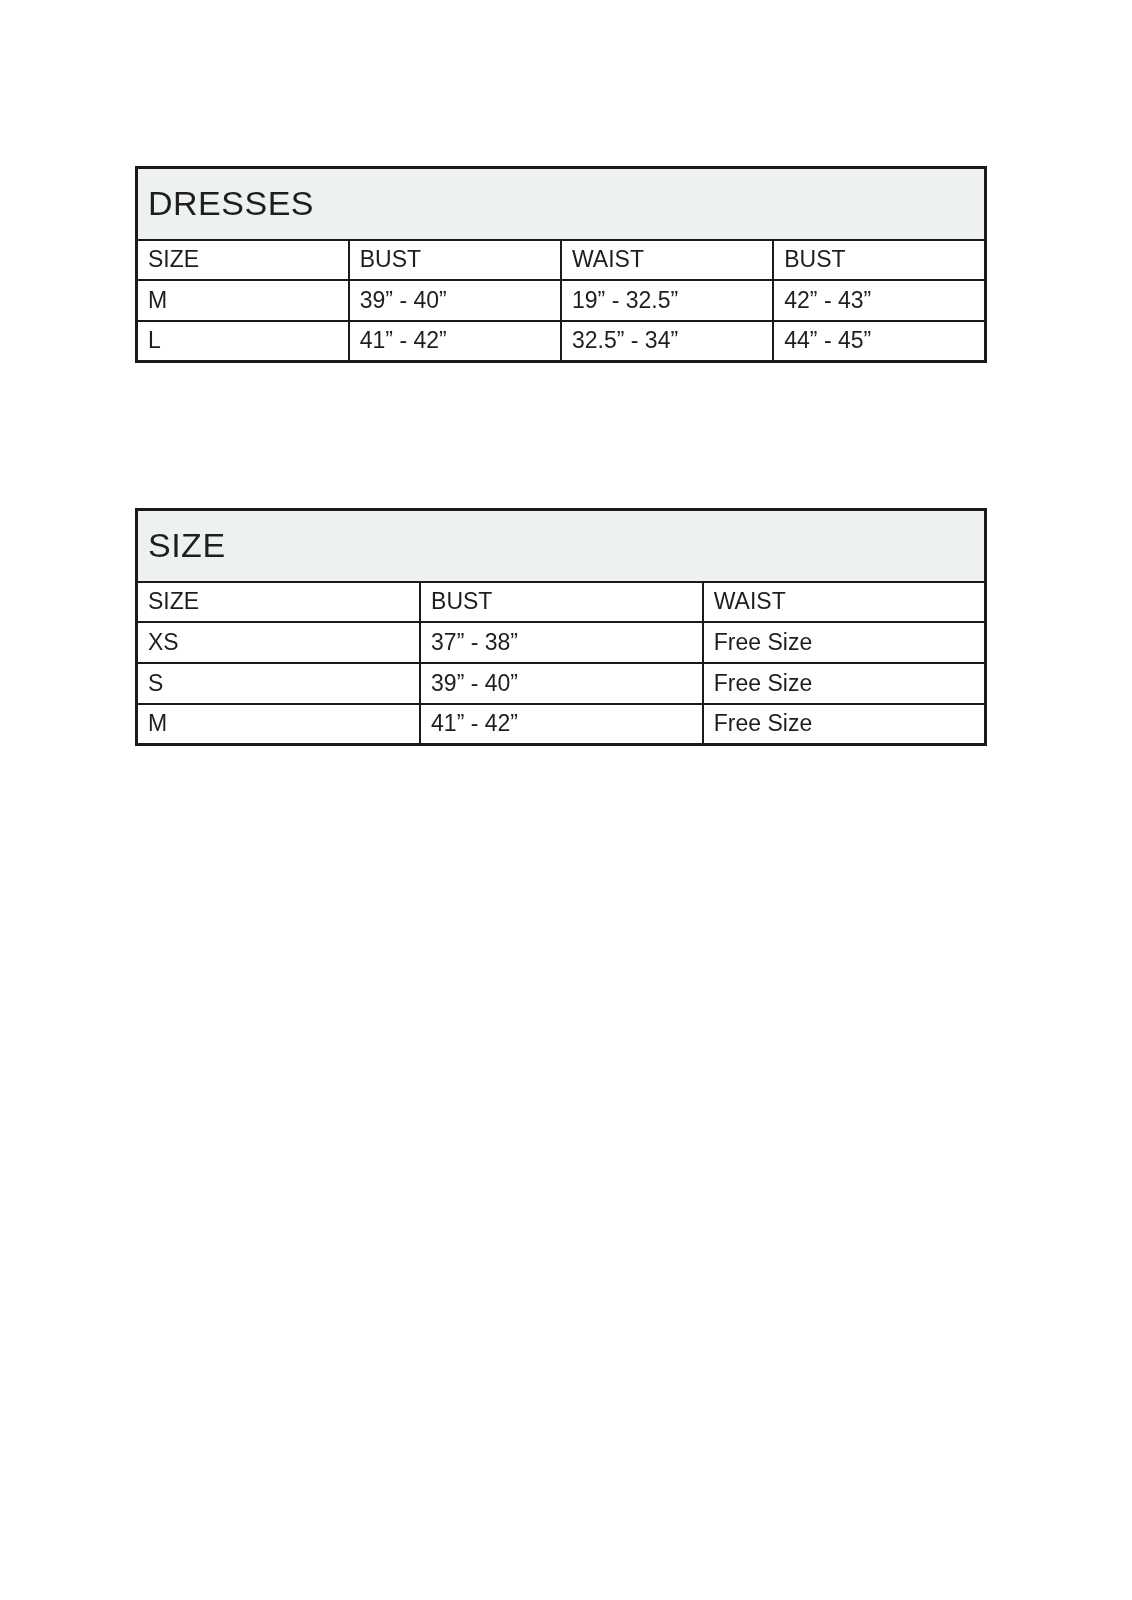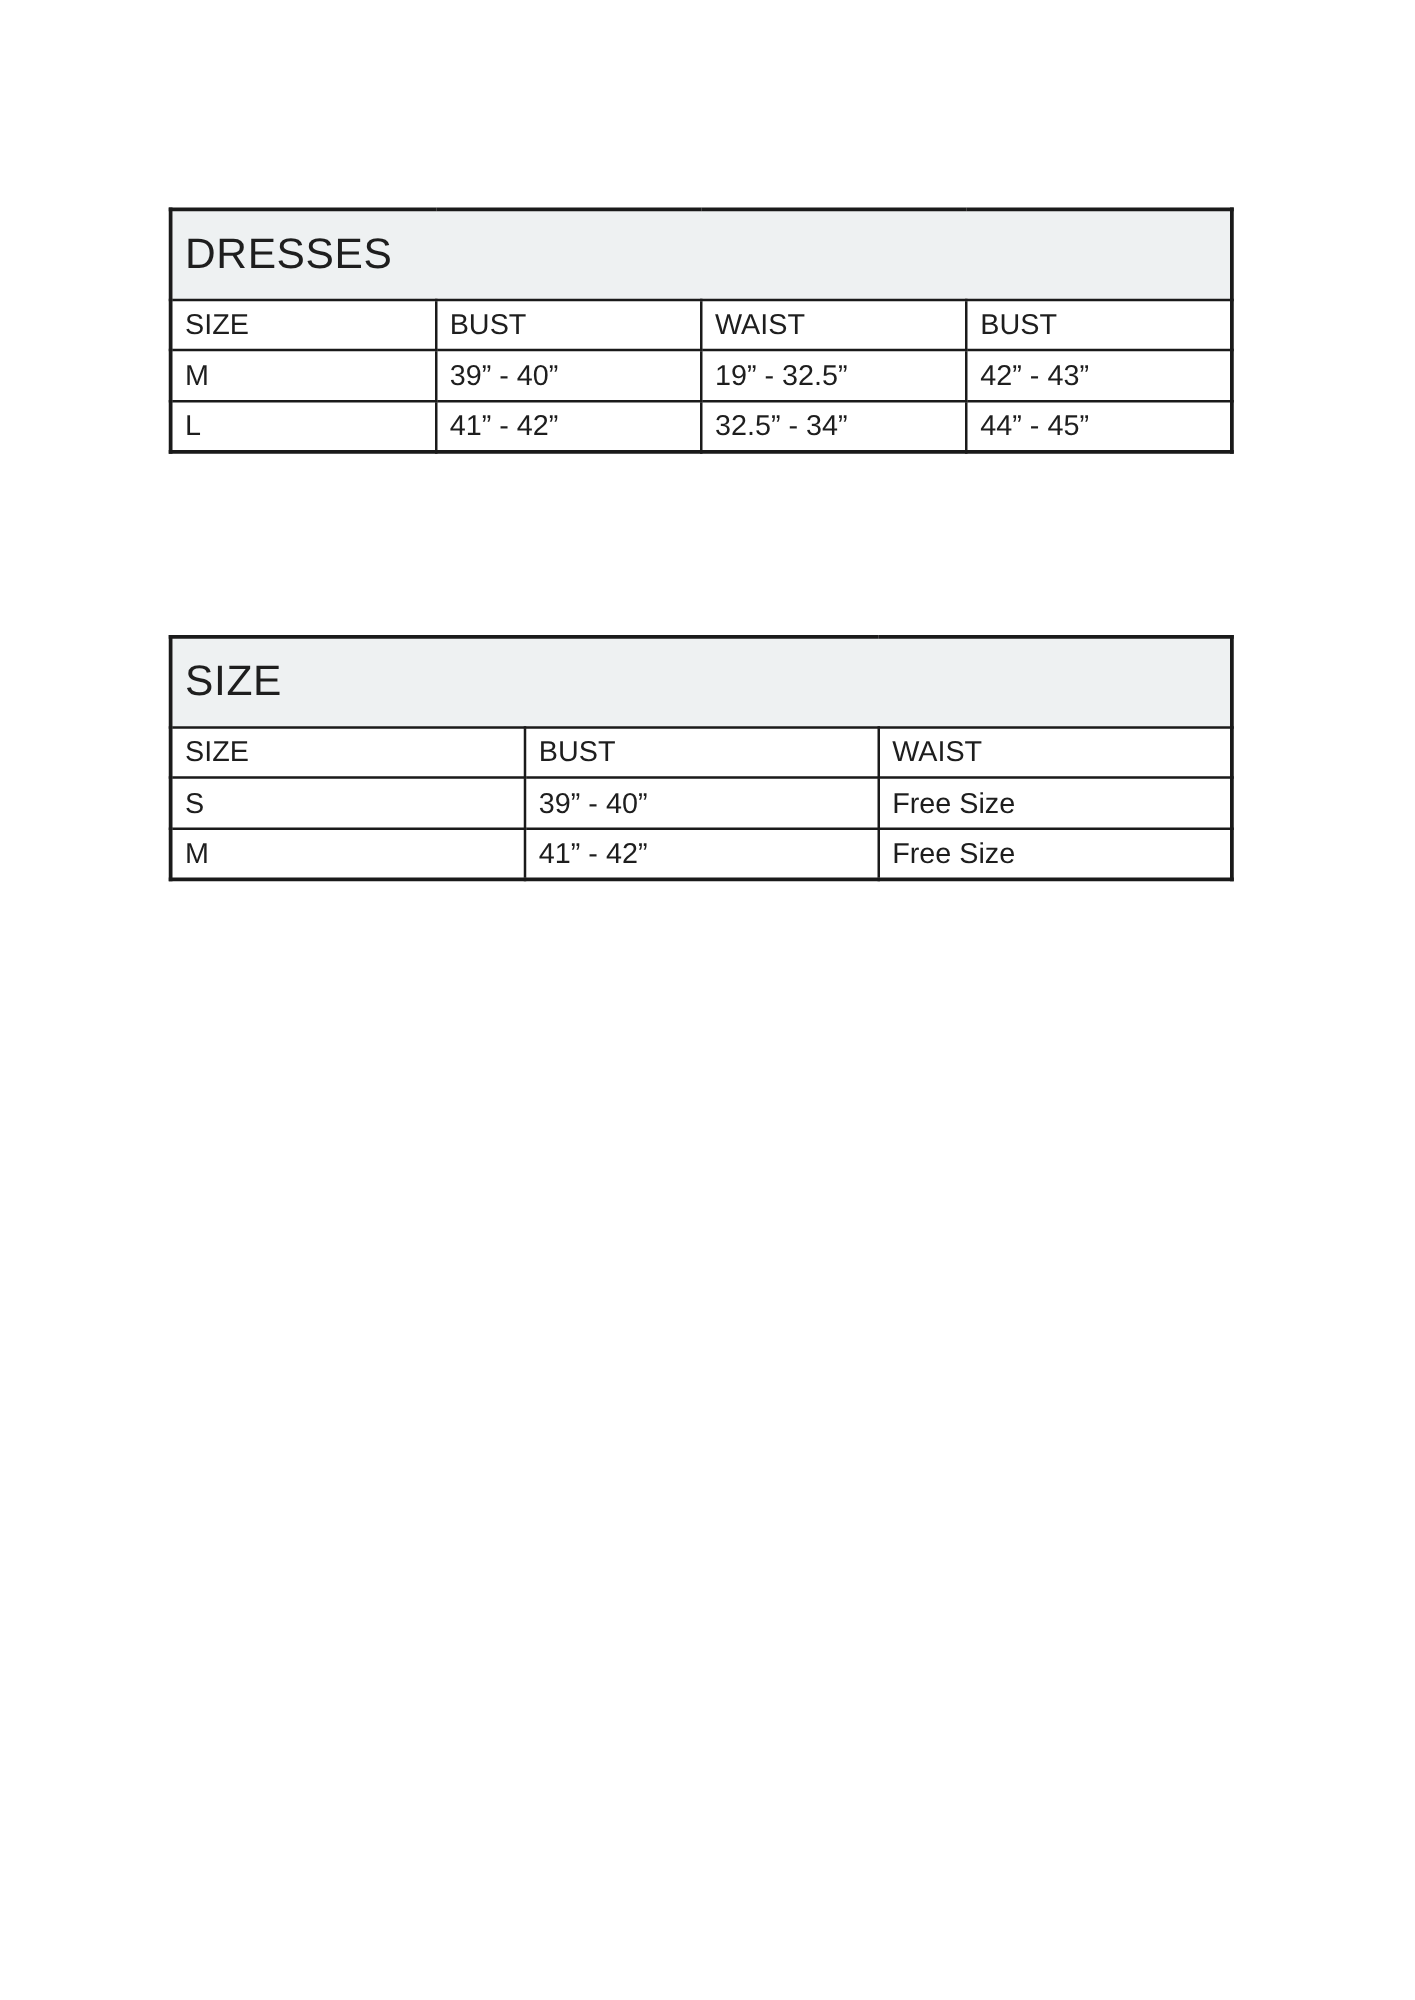--- a/index.html
+++ b/index.html
@@ -96,20 +96,25 @@
     <tbody>
       <tr>
         <td colspan="3" class="title-cell">SIZE</td>
       </tr>
       <tr class="header-row">
         <td>SIZE</td>
         <td>BUST</td>
         <td>WAIST</td>
       </tr>
       <tr class="data-row">
+        <td>XS</td>
+        <td>37” - 38”</td>
+        <td>Free Size</td>
+      </tr>
+      <tr class="data-row">
         <td>S</td>
         <td>39” - 40”</td>
         <td>Free Size</td>
       </tr>
       <tr class="data-row">
         <td>M</td>
         <td>41” - 42”</td>
         <td>Free Size</td>
       </tr>
     </tbody>

